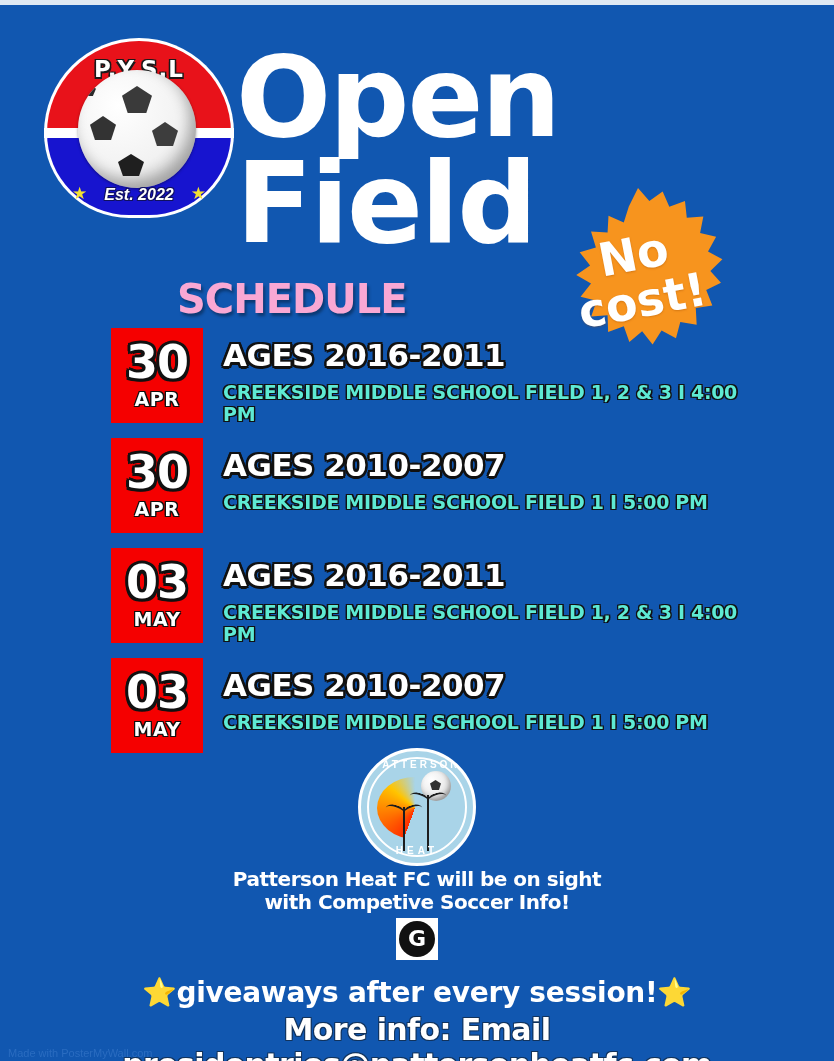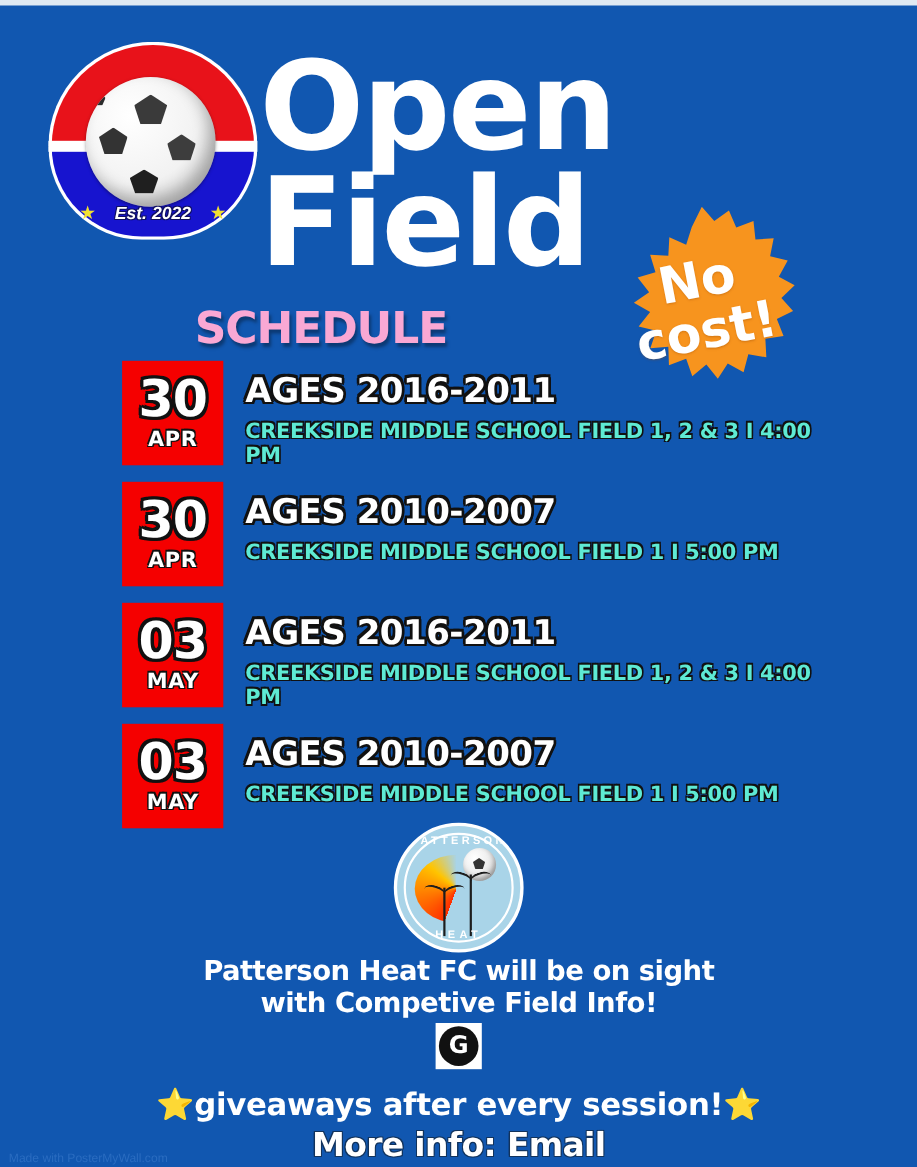--- a/index.html
+++ b/index.html
@@ -282,21 +282,21 @@
   .nc-bot {
     position:absolute; bottom:10px; left:0; width:100%; text-align:center;
     font-size:9px; font-weight:bold; color:#e2edf5; letter-spacing:1.6px;
   }
 
   
   #footer {
     position:absolute; left:0; top:868px; width:834px; text-align:center;
   }
   .foot-line {
-    font-size:25px; font-weight:bold; color:#ffffff;
+    font-size:20px; font-weight:bold; color:#ffffff;
     line-height:1.17; letter-spacing:-0.5px;
     font-family:"DejaVu Sans", sans-serif;
   }
   #mc-row {
     display:flex; align-items:center; justify-content:center; gap:16px;
     margin-top:3px;
   }
   .mc-text {
     font-size:31px; font-weight:bold; color:#2eaf5a;
     letter-spacing:-0.5px;
@@ -338,20 +338,21 @@
 <body>
 
 <div id="poster">
 
   <div class="top-strip"></div>
 
   <div id="pysl-logo">
     <div class="crest-top"></div>
     <div class="crest-bot"></div>
     <div class="crest-band"></div>
+    <div class="crest-text-top">P.Y.S.L</div>
     <div class="soccer-ball">
       <span class="sb-c"></span>
       <span class="sb-l"></span>
       <span class="sb-r"></span>
       <span class="sb-b"></span>
       <span class="sb-tl"></span>
     </div>
     <span class="crest-star left">★</span>
     <span class="crest-star right">★</span>
     <div class="crest-text-bot">Est. 2022</div>
@@ -433,21 +434,21 @@
       </div>
       <div class="heat-word top">PATTERSON</div>
       <div class="heat-word bot">HEAT</div>
     </div>
 
 
   </div>
 
   <div id="footer">
     <div class="foot-line">Patterson Heat FC will be on sight</div>
-    <div class="foot-line">with Competive Field Info!</div>
+    <div class="foot-line">with Competive Soccer Info!</div>
 
     <div id="mc-row">
       <span id="g-logo">
         <span class="g-circle">G</span>
       </span>
     </div>
 
     <div id="giveaways">⭐giveaways after every session!⭐</div>
     <div id="email-line">More info: Email presidentrios@pattersonheatfc.com</div>
   </div>

